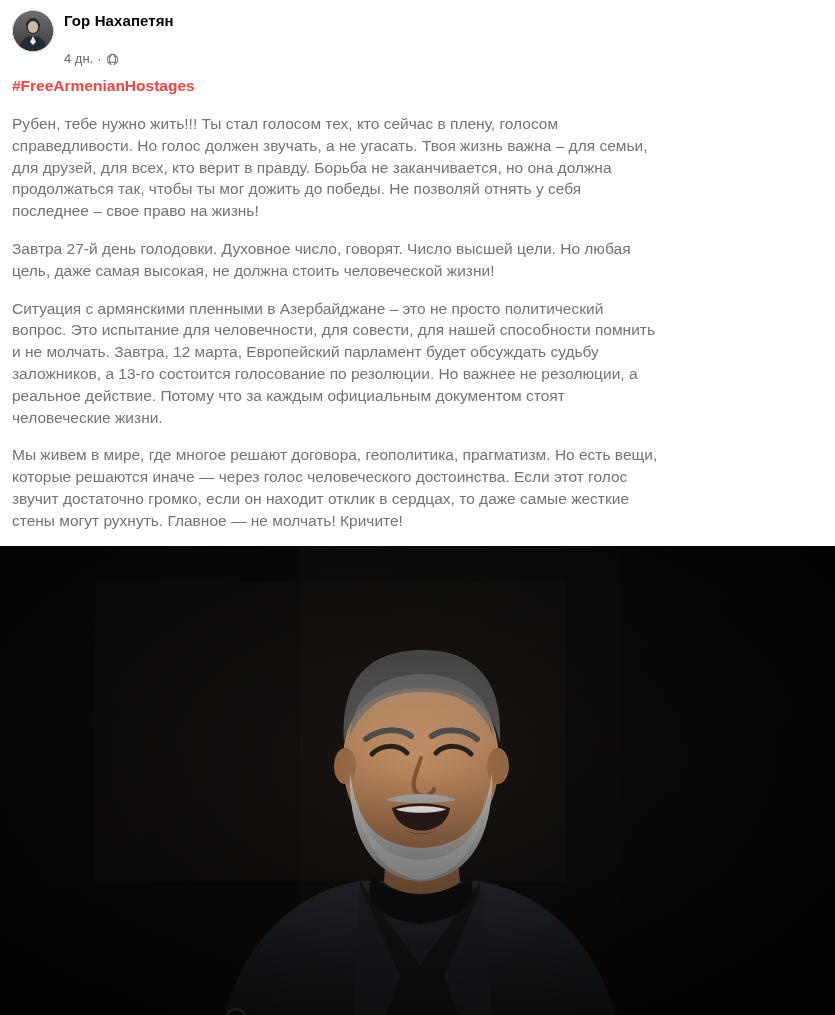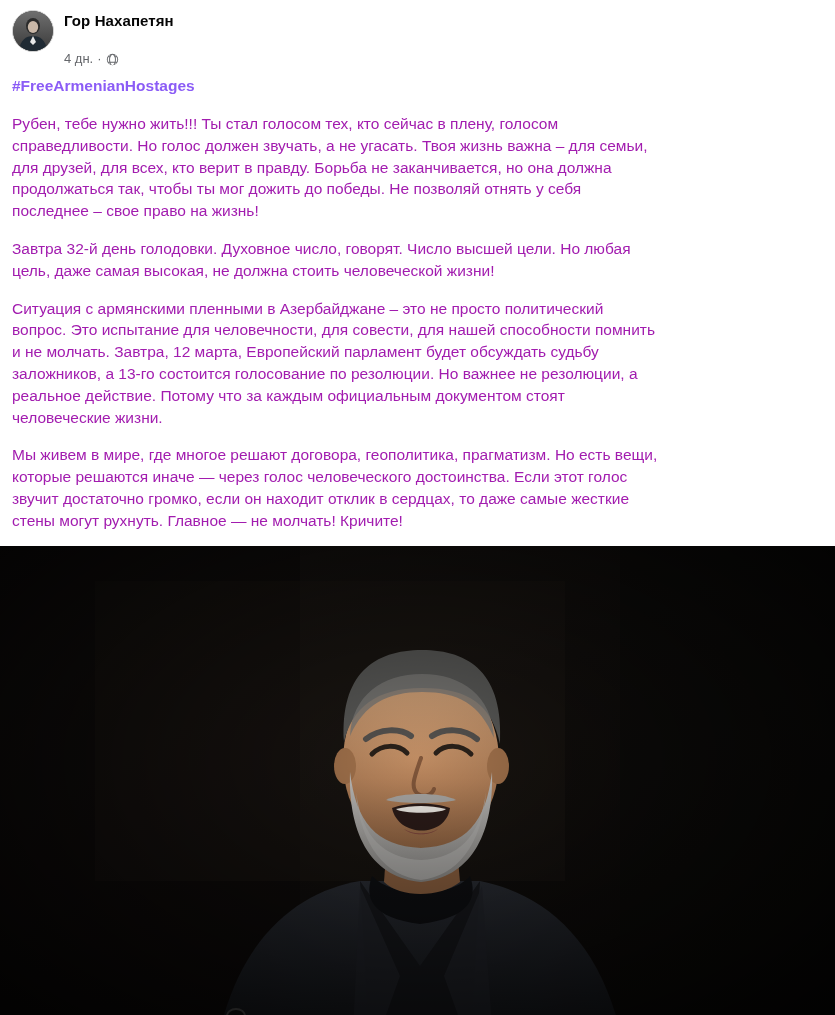--- a/index.html
+++ b/index.html
@@ -73,33 +73,33 @@
   }
 
   
   .post-body {
     padding: 6px 12px 0 12px;
     font-size: 15.5px;
     line-height: 21.5px;
     color: #050505;
   }
   .hashtag {
-    color: #8b5cf6;
+    color: #ef4444;
     font-weight: bold;
     font-size: 15.5px;
     line-height: 22px;
     display: block;
     margin-bottom: 6px;
     cursor: pointer;
   }
   .para {
     margin: 16px 0 12px 0;
     font-size: 15.5px;
     line-height: 21.8px;
-    color: #a21caf;
+    color: #737373;
   }
   .para:last-child { margin-bottom: 0; }
 
   
   .post-photo {
     margin-top: 14px;
     width: 835px;
     height: 508px;
     position: relative;
     overflow: hidden;
@@ -144,21 +144,21 @@
             <path d="M8 1a7 7 0 1 0 0 14A7 7 0 0 0 8 1zm0 1.2c.9 0 1.9 1.1 2.4 2.9H5.6C6.1 3.3 7.1 2.2 8 2.2zM5.3 5.3h5.4c.2.8.3 1.7.3 2.7s-.1 1.9-.3 2.7H5.3A11 11 0 0 1 5 8c0-1 .1-1.9.3-2.7zm-1.2 0A12 12 0 0 0 3.8 8c0 1 .1 1.9.3 2.7H2.5A5.8 5.8 0 0 1 2.2 8c0-1 .2-1.9.5-2.7h1.4zm7.8 0h1.4c.3.8.5 1.7.5 2.7s-.2 1.9-.5 2.7h-1.4c.2-.8.3-1.7.3-2.7s-.1-1.9-.3-2.7zM3 4.1A5.9 5.9 0 0 1 5.6 2.5 8 8 0 0 0 4.4 4.1H3zm7.4-1.6A5.9 5.9 0 0 1 13 4.1h-1.4a8 8 0 0 0-1.2-1.6zM3 11.9h1.4c.3.6.7 1.2 1.2 1.6A5.9 5.9 0 0 1 3 11.9zm2.6 0h4.8c-.5 1.8-1.5 2.9-2.4 2.9s-1.9-1.1-2.4-2.9zm6 0H13a5.9 5.9 0 0 1-2.6 1.6c.5-.4.9-1 1.2-1.6z"></path>
           </svg>
         </span>
       </div>
     </div>
   </div>
 
   <div class="post-body">
     <span class="hashtag">#FreeArmenianHostages</span>
     <p class="para">Рубен, тебе нужно жить!!! Ты стал голосом тех, кто сейчас в плену, голосом справедливости. Но голос должен звучать, а не угасать. Твоя жизнь важна – для семьи, для друзей, для всех, кто верит в правду. Борьба не заканчивается, но она должна продолжаться так, чтобы ты мог дожить до победы. Не позволяй  отнять у себя последнее – свое право на жизнь!</p>
-    <p class="para">Завтра 32-й день  голодовки. Духовное число, говорят. Число высшей цели. Но любая цель, даже самая высокая, не должна стоить человеческой жизни!</p>
+    <p class="para">Завтра 27-й день  голодовки. Духовное число, говорят. Число высшей цели. Но любая цель, даже самая высокая, не должна стоить человеческой жизни!</p>
     <p class="para">Ситуация с армянскими пленными в Азербайджане – это не просто политический вопрос. Это испытание для человечности, для совести, для нашей способности помнить и не молчать. Завтра, 12 марта, Европейский парламент будет обсуждать судьбу заложников, а 13-го состоится голосование по резолюции. Но важнее не резолюции, а реальное действие. Потому что за каждым официальным документом стоят человеческие жизни.</p>
     <p class="para">Мы живем в мире, где многое решают договора, геополитика, прагматизм. Но есть вещи, которые решаются иначе — через голос человеческого достоинства. Если этот голос звучит достаточно громко, если он находит отклик в сердцах, то даже самые жесткие стены могут рухнуть. Главное — не молчать! Кричите!</p>
   </div>
 
   <div class="post-photo">
     <svg class="photo-svg" viewBox="0 0 835 508" preserveAspectRatio="xMidYMid slice">
       <defs>
         <linearGradient id="bgwall" x1="0" y1="0" x2="1" y2="1">
           <stop offset="0%" stop-color="#1b1714"></stop>
           <stop offset="45%" stop-color="#120f0d"></stop>

